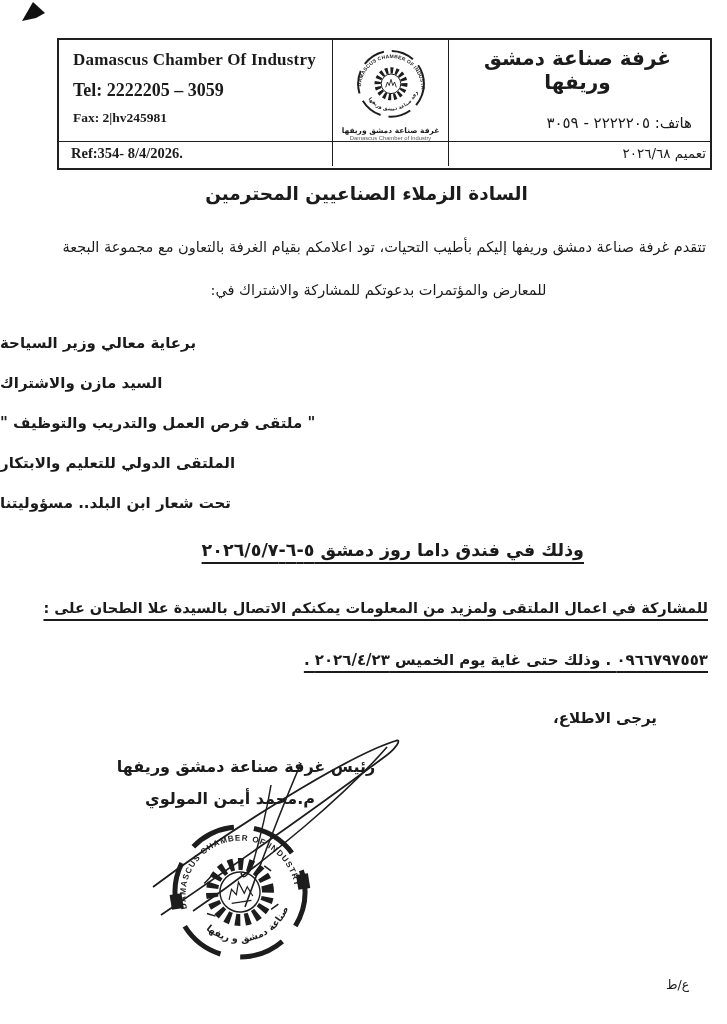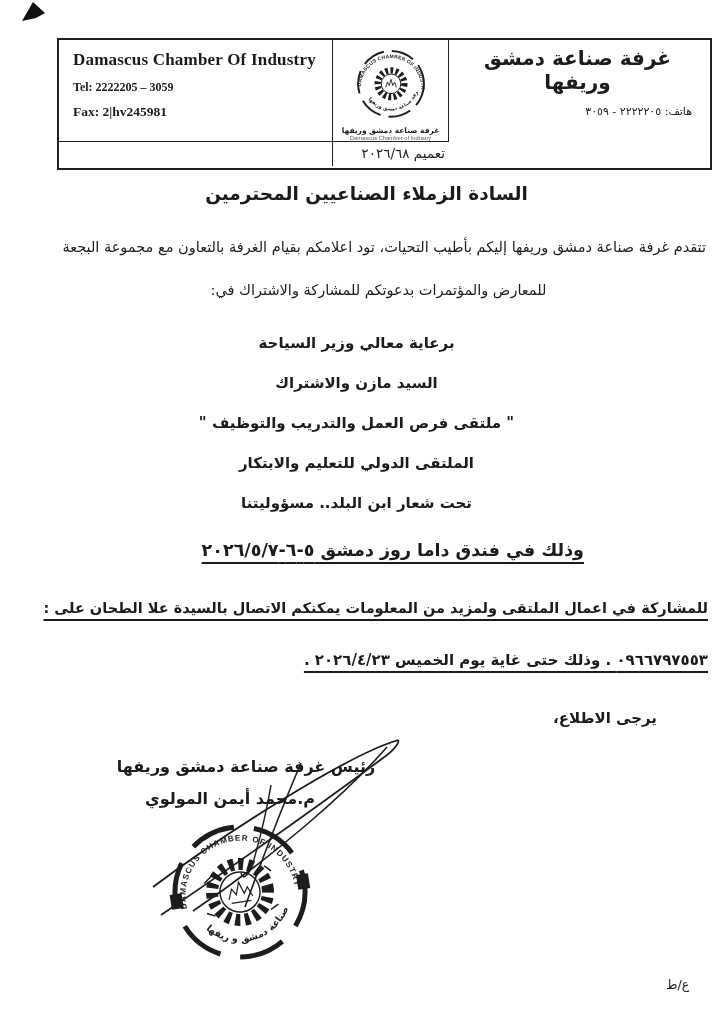--- a/index.html
+++ b/index.html
@@ -7,37 +7,37 @@
         overflow:hidden;font-family:"DejaVu Sans",sans-serif;color:#1b1b1b;padding-left:6px;}
   .abs{position:absolute;white-space:nowrap;}
   
   .hdr{position:absolute;left:57px;top:38px;width:651px;height:128px;border:2px solid #1f1f1f;
        display:grid;grid-template-columns:274px 116px 1fr;grid-template-rows:101px 25px;}
   .hdr>div{box-sizing:border-box;}
   .cell-b-r{border-right:1.5px solid #1f1f1f;}
   .cell-b-t{border-top:1.5px solid #1f1f1f;}
   .en{direction:ltr;font-family:"Liberation Serif",serif;font-weight:bold;}
   .org-en{font-size:17px;letter-spacing:.2px;padding:10px 0 0 14px;}
-  .tel-en{font-size:12px;padding:10px 0 0 14px;}
+  .tel-en{font-size:18px;padding:10px 0 0 14px;}
   .fax-en{font-size:13.5px;padding:9px 0 0 14px;}
   .ref-en{font-size:14.5px;line-height:23px;padding-left:12px;}
   .logo-cell{display:flex;flex-direction:column;align-items:center;justify-content:flex-start;padding-top:2px;}
   .logo-cap-ar{font-size:7.5px;font-weight:bold;line-height:1.25;}
   .logo-cap-en{font-size:5.8px;color:#5a5a5a;font-family:"Liberation Sans",sans-serif;}
   .ar-cell{direction:rtl;text-align:right;padding:6px 18px 0 0;}
   .org-ar{font-size:20px;font-weight:bold;letter-spacing:-.3px;padding-left:14px;text-align:center;}
-  .tel-ar{font-size:11px;margin-top:11px;}
+  .tel-ar{font-size:15px;margin-top:20px;}
   .fax-ar{font-size:12.5px;margin-top:10px;}
   .circ-ar{direction:rtl;font-size:13.5px;line-height:23px;padding-right:4px;}
   
   .rtl{direction:rtl;}
   .salutation{top:183px;left:0;right:0;text-align:center;font-weight:bold;font-size:18.5px;}
   .p1{top:239px;right:27px;font-size:14.5px;}
   .p2{top:282px;left:24px;right:0;text-align:center;font-size:14.5px;}
-  .cline{left:0;right:20px;text-align:center;font-weight:bold;font-size:15px;}
+  .cline{left:0;right:20px;text-align:left;font-weight:bold;font-size:15px;}
   .u{text-decoration:underline;text-decoration-thickness:1.6px;text-underline-offset:6px;}
   .venue{top:540px;right:149px;font-weight:bold;font-size:17.5px;}
   .contact{top:600px;right:25px;font-weight:bold;font-size:14.5px;}
   .phone{top:651px;right:25px;font-weight:bold;font-size:15px;text-align:center;}
   .closing{top:709px;right:76px;font-weight:bold;font-size:15px;}
   .sig-title{top:757px;left:100px;width:292px;text-align:center;font-weight:bold;font-size:16px;}
   .sig-name{top:789px;left:108px;width:244px;text-align:center;font-weight:bold;font-size:16px;}
   .initials{top:977px;left:666px;font-size:12.5px;direction:rtl;}
   svg{display:block;}
   .ink{stroke:#1d1d1d;fill:none;}
@@ -79,20 +79,21 @@
       </svg>
       <div class="logo-cap-ar">غرفة صناعة دمشق وريفها</div>
       <div class="logo-cap-en">Damascus Chamber of Industry</div>
     </div>
 
     <div class="ar-cell">
       <div class="org-ar">غرفة صناعة دمشق وريفها</div>
       <div class="tel-ar">هاتف: ٢٢٢٢٢٠٥ - ٣٠٥٩</div>
     </div>
 
+    <div class="en cell-b-t cell-b-r ref-en">Ref:354- 8/4/2026.</div>
     <div class="cell-b-t cell-b-r"></div>
     <div class="cell-b-t circ-ar">تعميم ٢٠٢٦/٦٨</div>
   </div>
 
   <div class="abs rtl p1">تتقدم غرفة صناعة دمشق وريفها إليكم بأطيب التحيات، تود اعلامكم بقيام الغرفة بالتعاون مع مجموعة البجعة</div>
 
   <div class="abs rtl salutation">السادة الزملاء الصناعيين المحترمين</div>
   <div class="abs rtl p2">للمعارض والمؤتمرات بدعوتكم للمشاركة والاشتراك في:</div>
 
   <div class="abs rtl cline" style="top:334px;">برعاية معالي وزير السياحة</div>

